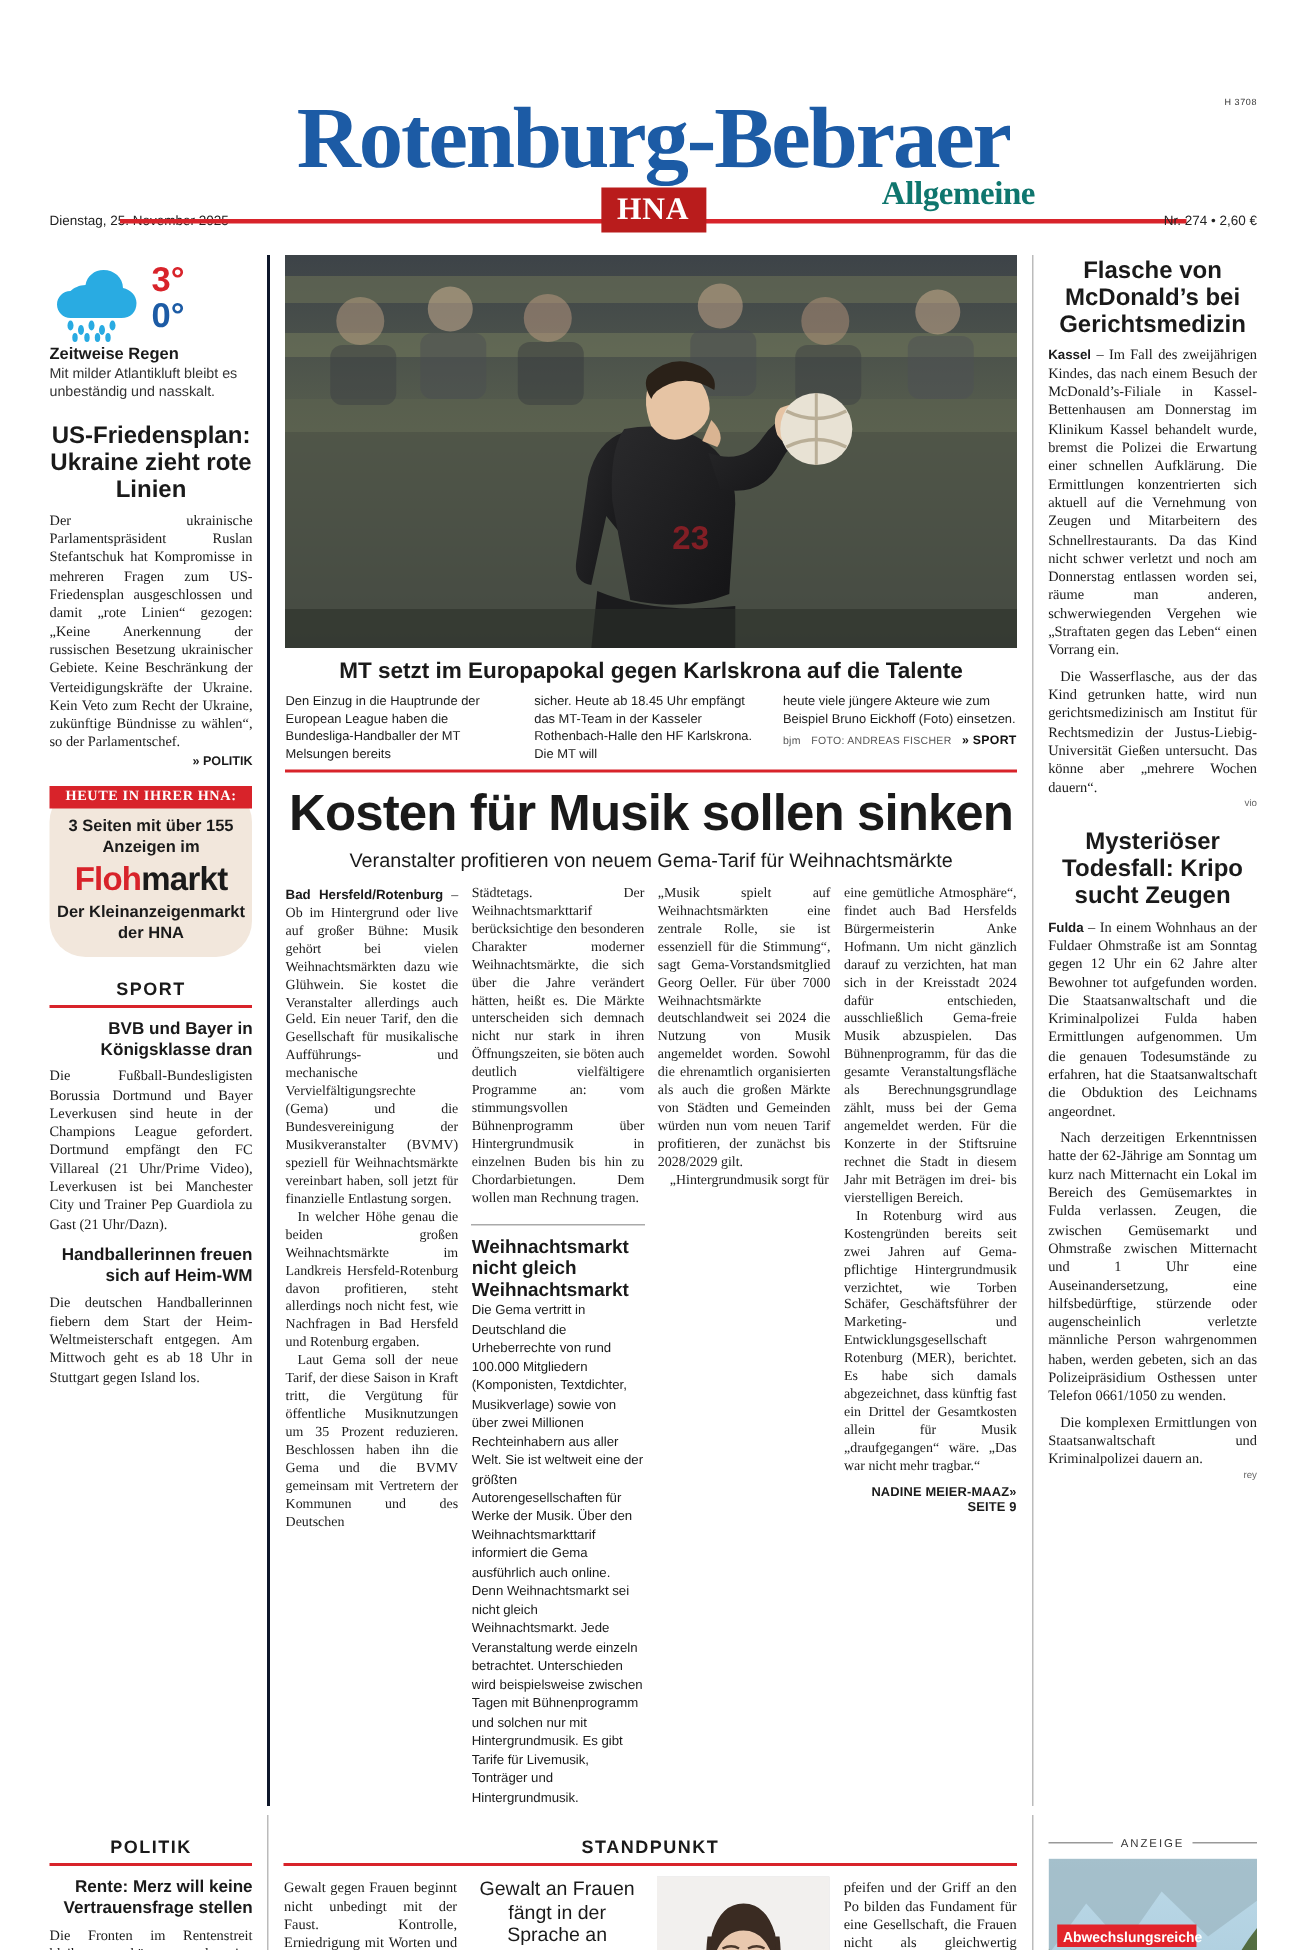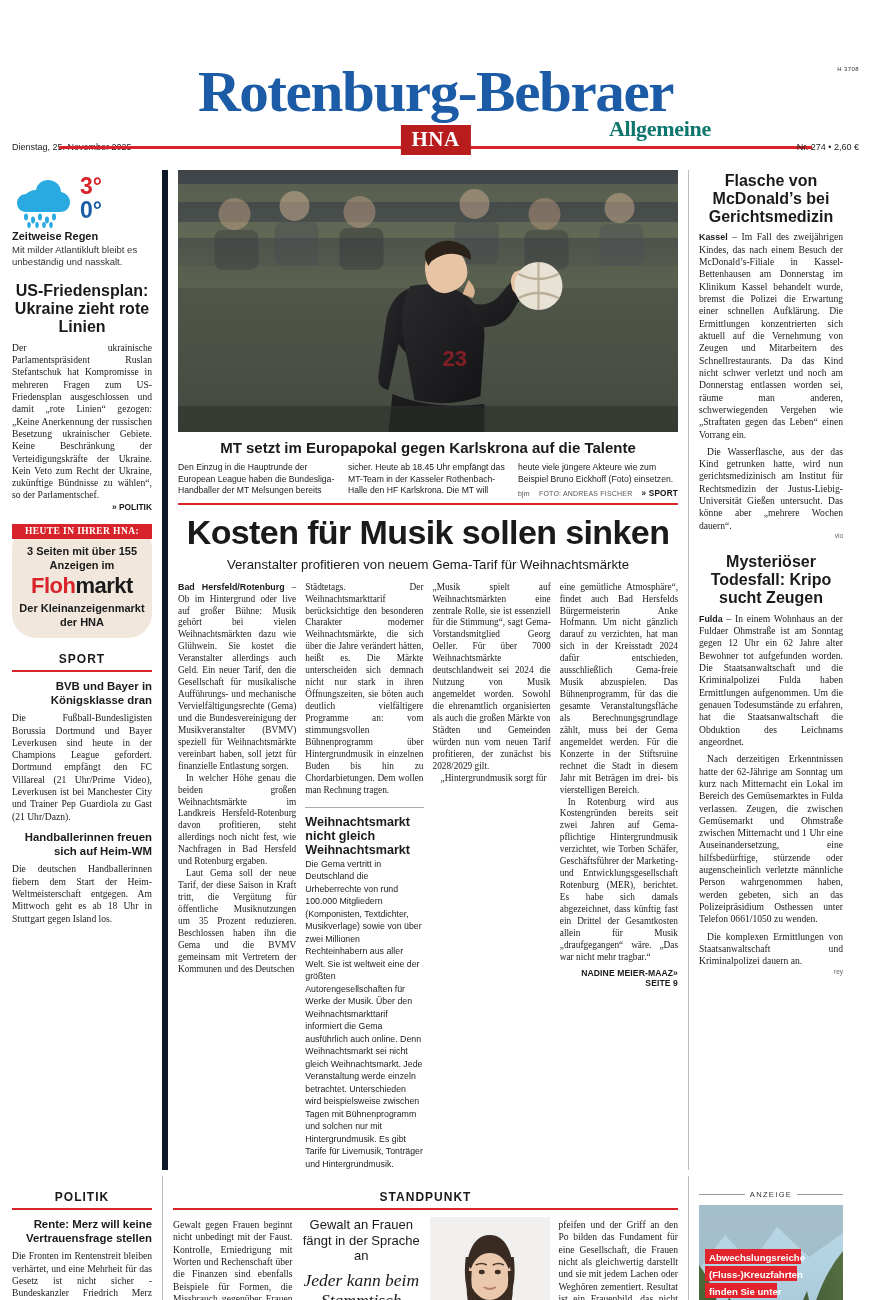--- a/index.html
+++ b/index.html
@@ -3,21 +3,21 @@
 <meta charset="utf-8">
 <style>
   * { box-sizing: border-box; margin: 0; padding: 0; }
   html, body {
     width: 871px; height: 1300px;
     background: #ffffff;
     font-family: "Liberation Sans", sans-serif;
     color: #1a1a1a;
     overflow: hidden;
   }
-  .page { position: relative; width: 871px; height: 1040px; padding: 0 12px; }
+  .page { position: relative; width: 871px; height: 1040px; padding: 0 33px; }
 
   
   .masthead { position: relative; padding-top: 62px; }
   .hcode { position: absolute; right: 0; top: 66px; font-size: 6px; color: #333; letter-spacing: .4px; }
   .paper-title {
     text-align: center;
     font-family: "Liberation Serif", serif;
     font-weight: bold;
     font-size: 58px;
     line-height: .96;
@@ -39,21 +39,21 @@
     background: #b91c1c; color: #fff; font-family: "Liberation Serif", serif;
     font-weight: bold; font-size: 21px; padding: 2px 11px 3px; letter-spacing: .5px;
     z-index: 2;
   }
   .mast-date { position: absolute; left: 0; top: 8px; font-size: 9px; color: #222; }
   .mast-price { position: absolute; right: 0; top: 8px; font-size: 9px; color: #222; }
 
   
   .top-area { display: flex; gap: 0; margin-top: 10px; }
   .col-left  { width: 150px; padding-right: 10px; }
-  .col-mid   { width: 527px; padding: 0 10px; border-left: 6px solid #0f172a; border-right: 1px solid #bbb;}
+  .col-mid   { width: 527px; padding: 0 10px; border-left: 2px solid #0f172a; border-right: 1px solid #bbb;}
   .col-right { width: 154px; padding-left: 10px; }
 
   
   .weather { display: flex; align-items: flex-start; gap: 6px; }
   .wicon { width: 62px; height: 58px; flex: none; }
   .wtemps { padding-top: 4px; }
   .t-hi { font-size: 23px; font-weight: bold; color: #d8232a; line-height: 1.05; }
   .t-lo { font-size: 23px; font-weight: bold; color: #1c5ba5; line-height: 1.05; }
   .wlabel { font-size: 11px; font-weight: bold; margin-top: 2px; }
   .wdesc { font-size: 9.5px; color: #333; line-height: 1.28; margin-top: 2px; }

